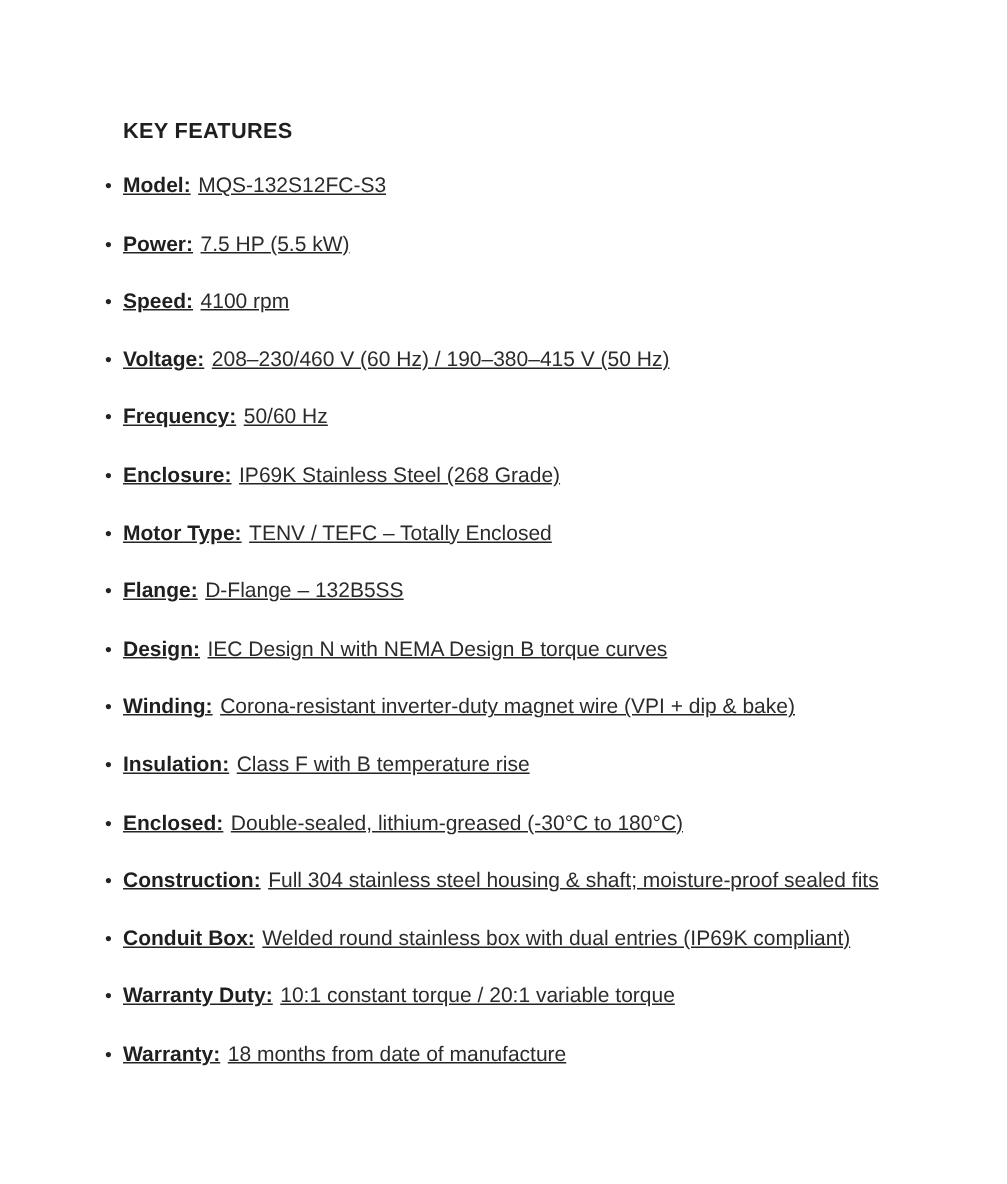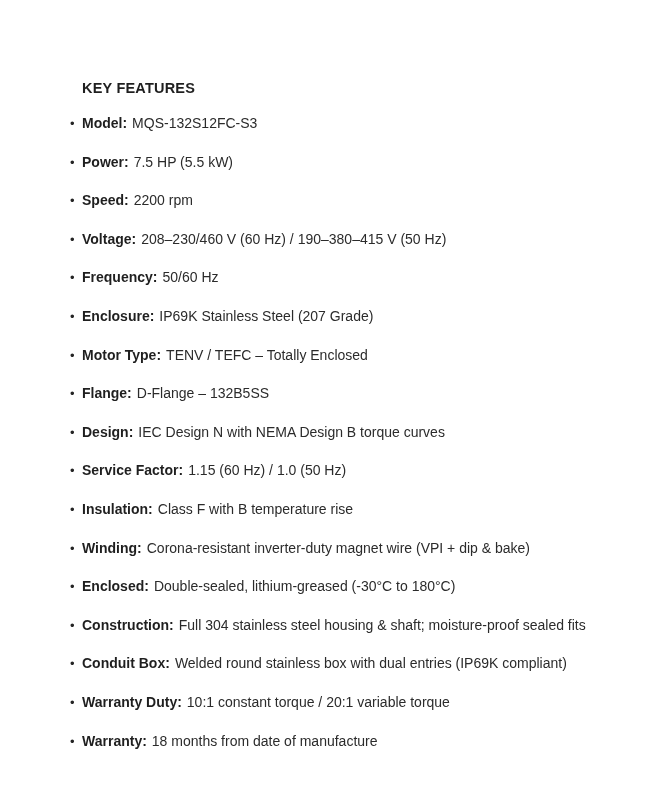--- a/index.html
+++ b/index.html
@@ -33,20 +33,21 @@
   ul.feature-list {
     list-style: none;
     margin: 0;
     padding: 0;
   }
   ul.feature-list li {
     font-size: 14px;
     line-height: 15px;
     margin-bottom: 23.6px;
     white-space: nowrap;
+    text-decoration: underline;
   }
   .bullet {
     display: inline-block;
     width: 12px;
     margin-left: -12px;
     font-size: 13px;
     color: #242424;
   }
   .feature-label {
     font-weight: 700;
@@ -59,29 +60,28 @@
   }
 </style>
 </head>
 <body>
 
 <div class="page">
   <h2 class="page-heading">KEY FEATURES</h2>
   <ul class="feature-list">
     <li><span class="bullet">•</span><span class="feature-label">Model:</span><span class="feature-value">MQS-132S12FC-S3</span></li>
     <li><span class="bullet">•</span><span class="feature-label">Power:</span><span class="feature-value">7.5 HP (5.5 kW)</span></li>
-    <li><span class="bullet">•</span><span class="feature-label">Speed:</span><span class="feature-value">2200 rpm</span></li>
+    <li><span class="bullet">•</span><span class="feature-label">Speed:</span><span class="feature-value">4100 rpm</span></li>
     <li><span class="bullet">•</span><span class="feature-label">Voltage:</span><span class="feature-value">208–230/460 V (60 Hz) / 190–380–415 V (50 Hz)</span></li>
     <li><span class="bullet">•</span><span class="feature-label">Frequency:</span><span class="feature-value">50/60 Hz</span></li>
-    <li><span class="bullet">•</span><span class="feature-label">Enclosure:</span><span class="feature-value">IP69K Stainless Steel (207 Grade)</span></li>
+    <li><span class="bullet">•</span><span class="feature-label">Enclosure:</span><span class="feature-value">IP69K Stainless Steel (268 Grade)</span></li>
     <li><span class="bullet">•</span><span class="feature-label">Motor Type:</span><span class="feature-value">TENV / TEFC – Totally Enclosed</span></li>
     <li><span class="bullet">•</span><span class="feature-label">Flange:</span><span class="feature-value">D-Flange – 132B5SS</span></li>
     <li><span class="bullet">•</span><span class="feature-label">Design:</span><span class="feature-value">IEC Design N with NEMA Design B torque curves</span></li>
-    <li><span class="bullet">•</span><span class="feature-label">Service Factor:</span><span class="feature-value">1.15 (60 Hz) / 1.0 (50 Hz)</span></li>
+    <li><span class="bullet">•</span><span class="feature-label">Winding:</span><span class="feature-value">Corona-resistant inverter-duty magnet wire (VPI + dip &amp; bake)</span></li>
     <li><span class="bullet">•</span><span class="feature-label">Insulation:</span><span class="feature-value">Class F with B temperature rise</span></li>
-    <li><span class="bullet">•</span><span class="feature-label">Winding:</span><span class="feature-value">Corona-resistant inverter-duty magnet wire (VPI + dip &amp; bake)</span></li>
     <li><span class="bullet">•</span><span class="feature-label">Enclosed:</span><span class="feature-value">Double-sealed, lithium-greased (-30°C to 180°C)</span></li>
     <li><span class="bullet">•</span><span class="feature-label">Construction:</span><span class="feature-value">Full 304 stainless steel housing &amp; shaft; moisture-proof sealed fits</span></li>
     <li><span class="bullet">•</span><span class="feature-label">Conduit Box:</span><span class="feature-value">Welded round stainless box with dual entries (IP69K compliant)</span></li>
     <li><span class="bullet">•</span><span class="feature-label">Warranty Duty:</span><span class="feature-value">10:1 constant torque / 20:1 variable torque</span></li>
     <li><span class="bullet">•</span><span class="feature-label">Warranty:</span><span class="feature-value">18 months from date of manufacture</span></li>
   </ul>
 </div>
 
 </body></html>

